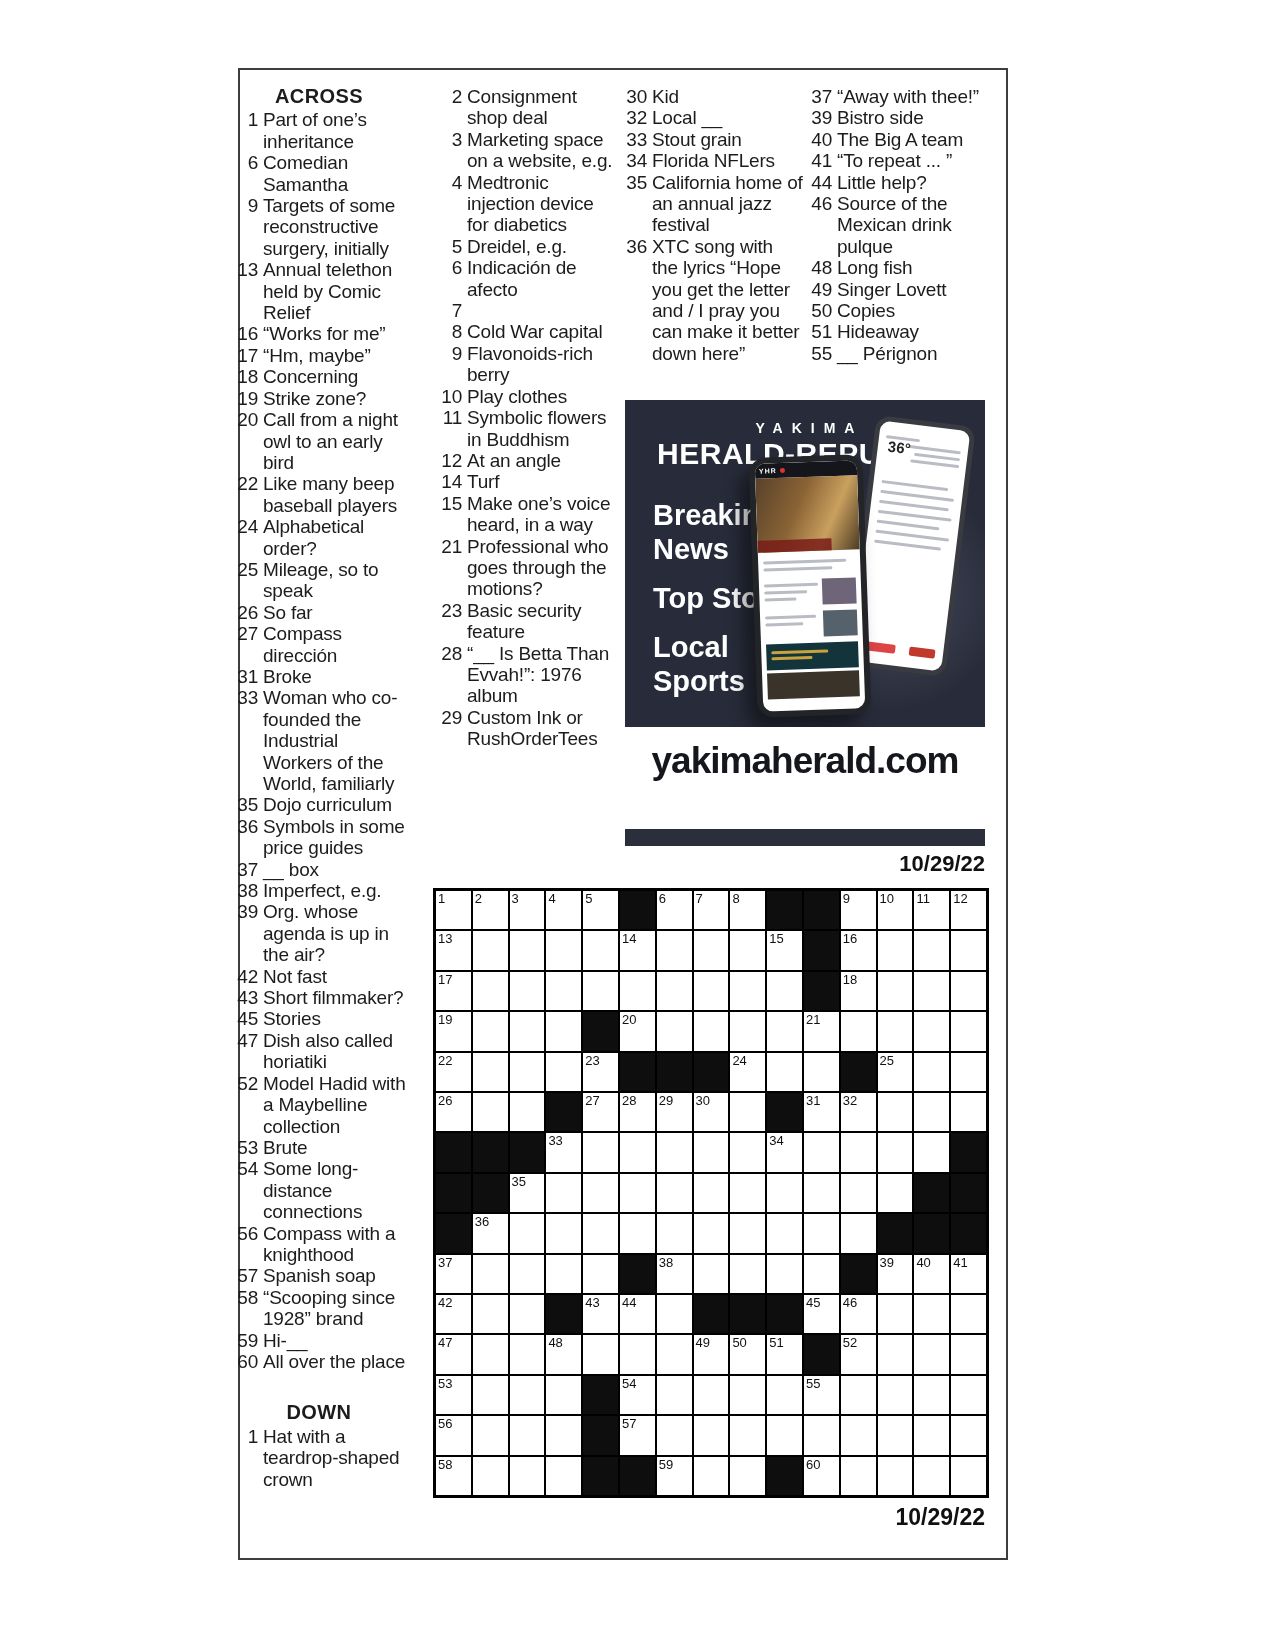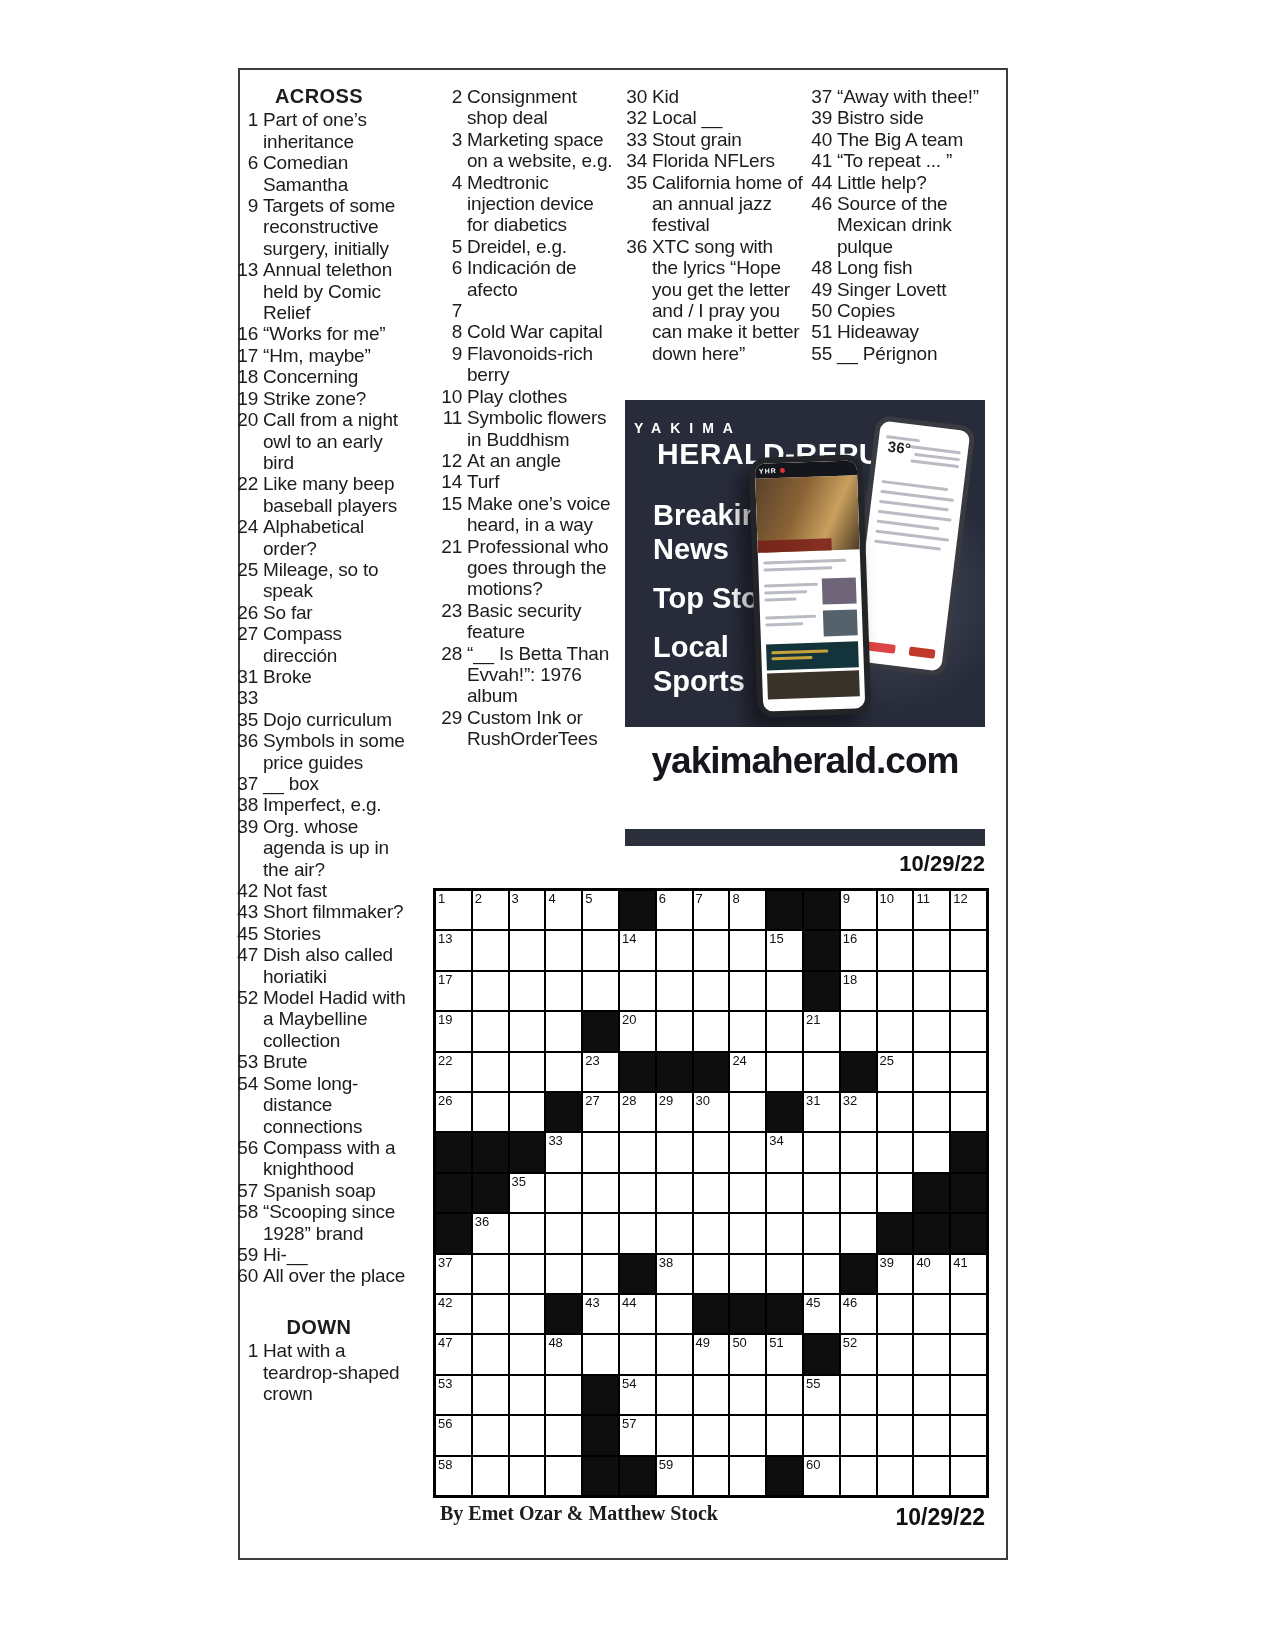--- a/index.html
+++ b/index.html
@@ -11,21 +11,21 @@
   #col-d2{left:436px;top:86px;width:180px;}
   #col-d3{left:621px;top:86px;width:182px;}
   #col-d4{left:806px;top:86px;width:180px;}
   .hdr{font-weight:bold;text-align:center;font-size:20px;letter-spacing:0.4px;margin-bottom:2px;}
   .downhdr{margin-top:30px;}
   .clue{display:flex;}
   .cn{flex:0 0 26px;width:26px;text-align:right;}
   .ct{margin-left:5px;flex:1;}
   
   #ad{position:absolute;left:625px;top:400px;width:360px;height:327px;background:#282c3a;overflow:hidden;}
-  .brand-top{margin-top:20px;text-align:left;color:#fff;font-size:14px;font-weight:bold;letter-spacing:9px;text-indent:9px;}
+  .brand-top{margin-top:20px;text-align:center;color:#fff;font-size:14px;font-weight:bold;letter-spacing:9px;text-indent:9px;}
   .brand-main{text-align:center;color:#fff;font-size:30px;font-weight:bold;letter-spacing:0.5px;margin-top:1px;}
   .ad-lines{position:absolute;left:28px;top:98px;width:158px;}
   .ad-line{color:#fff;font-size:29px;font-weight:bold;line-height:34px;margin-bottom:15px;}
   #glow{position:absolute;left:150px;top:80px;width:230px;height:230px;border-radius:50%;background:radial-gradient(closest-side,rgba(135,145,175,.30),rgba(135,145,175,0));}
   .phone{position:absolute;box-sizing:border-box;}
   #phone-back{left:236px;top:20px;width:100px;height:252px;background:#3a3b40;border-radius:15px;transform:rotate(7deg);padding:5px;}
   #phone-front{left:128px;top:56px;width:114px;height:260px;background:#232428;border-radius:17px;transform:rotate(-2deg);padding:6px;box-shadow:-10px 12px 18px rgba(0,0,0,.45);}
   .screen{width:100%;height:100%;background:#fff;border-radius:10px;overflow:hidden;position:relative;}
   .bs-pad{padding:10px 7px 0 7px;}
   .bs-temp{font-size:15px;font-weight:bold;color:#222;position:absolute;top:16px;left:10px;}
@@ -123,20 +123,21 @@
       <div class="clue">
         <span class="cn">27</span>
         <span class="ct">Compass dirección</span>
       </div>
       <div class="clue">
         <span class="cn">31</span>
         <span class="ct">Broke</span>
       </div>
       <div class="clue">
         <span class="cn">33</span>
+        <span class="ct">Woman who co-founded the Industrial Workers of the World, familiarly</span>
       </div>
       <div class="clue">
         <span class="cn">35</span>
         <span class="ct">Dojo curriculum</span>
       </div>
       <div class="clue">
         <span class="cn">36</span>
         <span class="ct">Symbols in some price guides</span>
       </div>
       <div class="clue">
@@ -773,15 +774,14 @@
     <div class="gc">
       <span class="num">60</span>
     </div>
     <div class="gc"></div>
     <div class="gc"></div>
     <div class="gc"></div>
     <div class="gc"></div>
   </div>
 
 <div id="credits">
-  <div>By Emet Ozar &amp; Matthew Stock</div>
 </div>
 <div id="date-bottom">10/29/22</div>
 
 </body></html>

